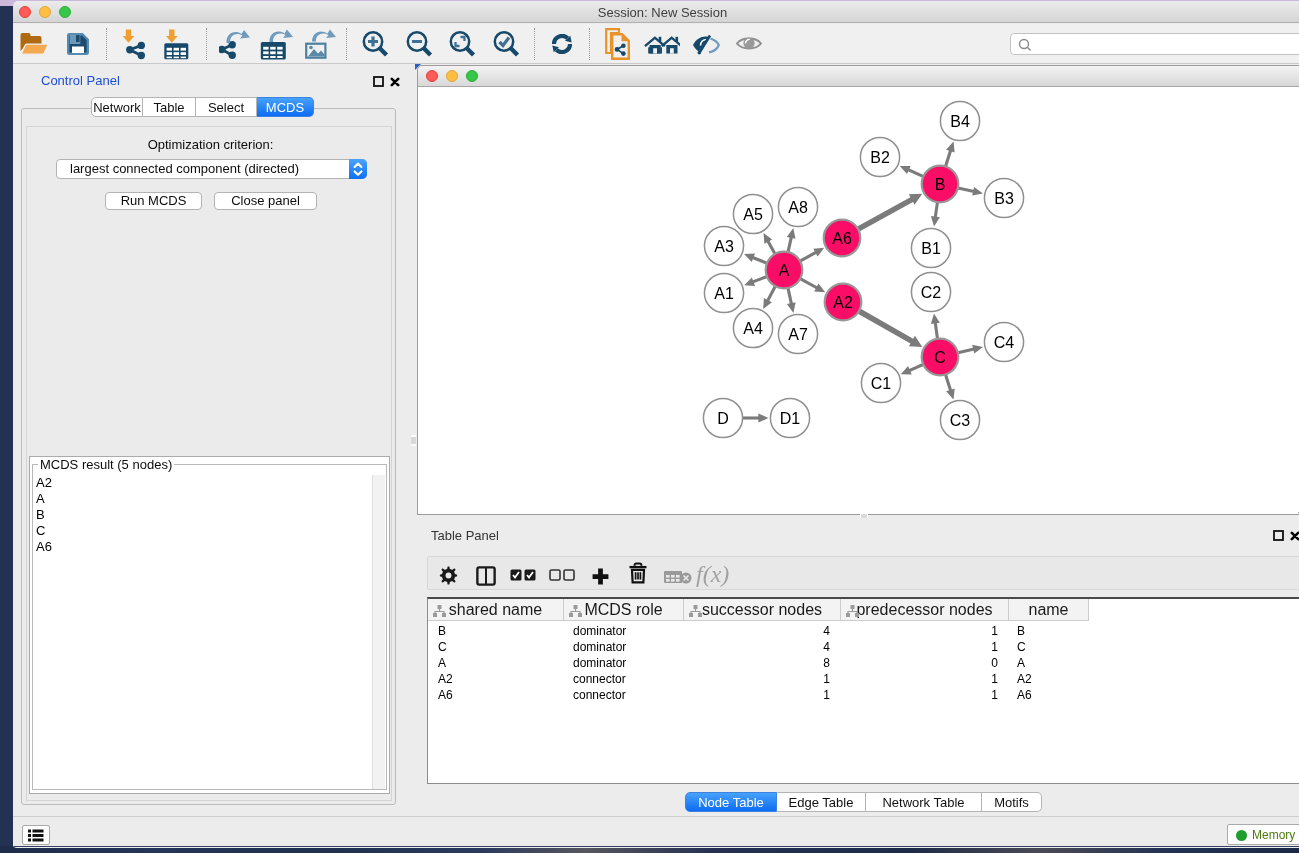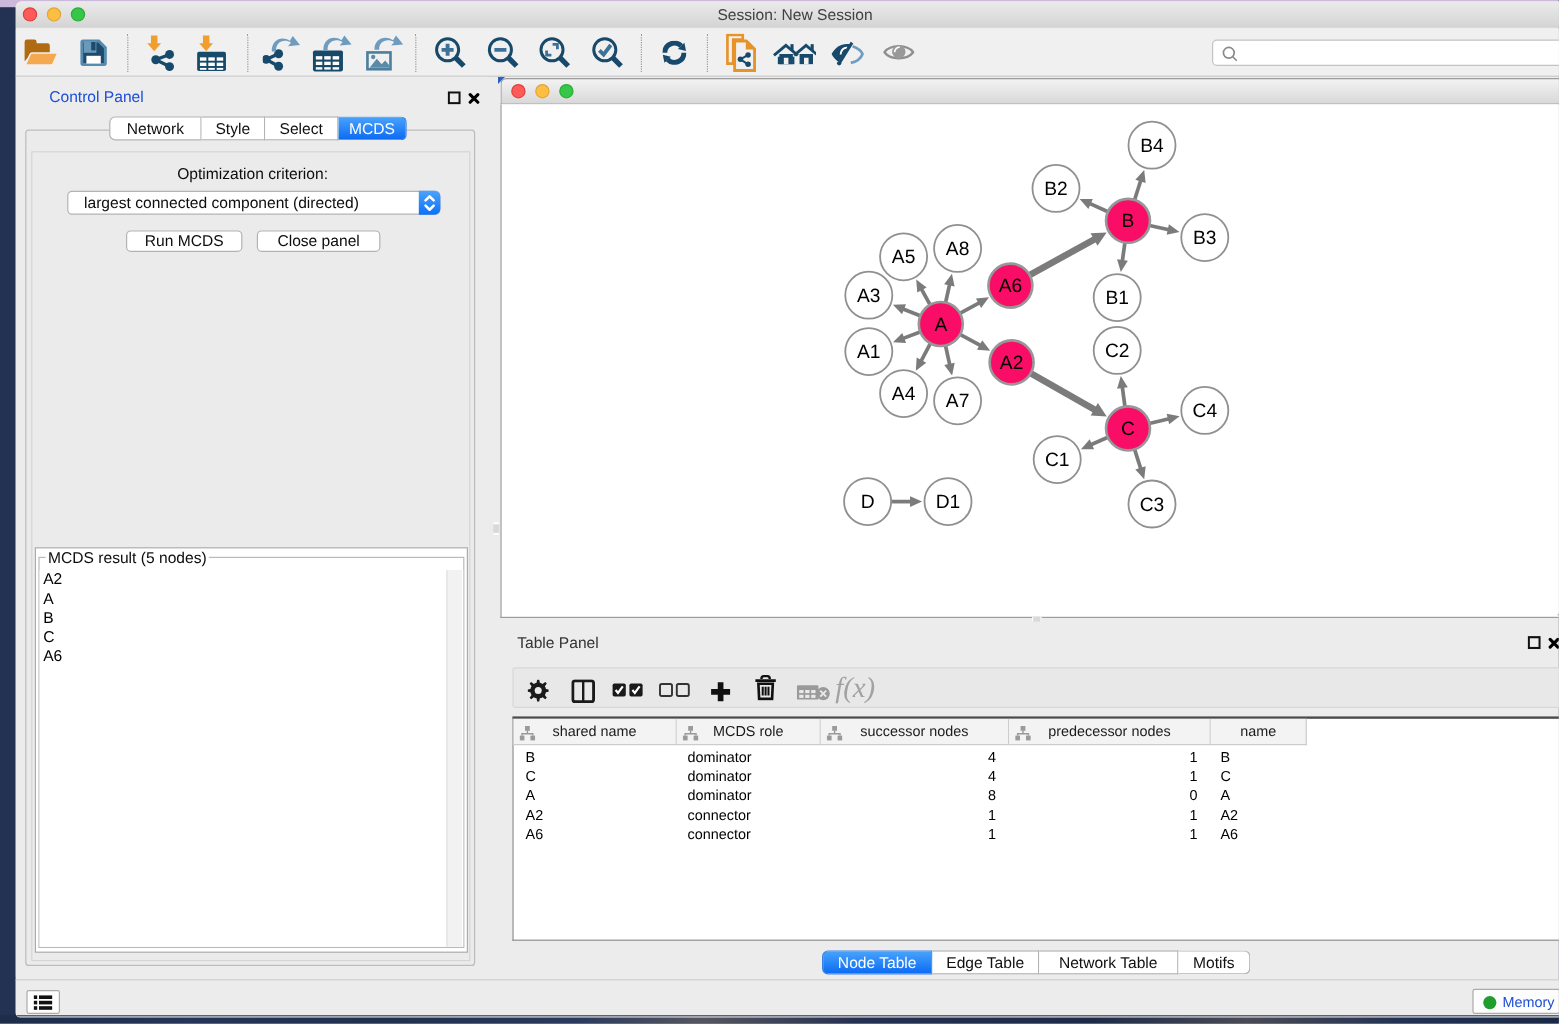--- a/index.html
+++ b/index.html
@@ -51,33 +51,33 @@
 #nettitle .t-grn { left:48px; top:4px; background:#35c64a; border:1px solid #2dad38; }
 #nettitletext { position:absolute; top:4px; left:0; width:100%; text-align:center; font-size:13px; color:#2e2e2e; }
 #netcanvas { position:absolute; left:0; top:22px; width:894px; height:428px; background:#fff; border:1px solid #9c9c9c; border-top:none; }
 
 
 #tpanel { position:absolute; left:404px; top:515px; width:895px; height:298px; }
 #tpanel-title { position:absolute; left:14px; top:12px; font-size:13px; color:#343434; }
 #ttoolbar { position:absolute; left:10px; top:40px; width:877px; height:34px; background:#e8e8e8; border:1px solid #d8d8d8; border-radius:2px; }
 #ttable { position:absolute; left:10px; top:81px; width:877px; height:187px; background:#fff; border:1px solid #8c8c8c; border-top:2px solid #4a4a4a; }
 #thead { position:absolute; left:0; top:0; height:23px; display:flex; }
-#thead .th { height:22px; background:#f3f3f3; border-right:1px solid #cccccc; border-bottom:1px solid #cccccc; font-size:12px; color:#1a1a1a; text-align:center; line-height:21px; position:relative; box-sizing:border-box; }
+#thead .th { height:22px; background:#f3f3f3; border-right:1px solid #cccccc; border-bottom:1px solid #cccccc; font-size:16px; color:#1a1a1a; text-align:center; line-height:21px; position:relative; box-sizing:border-box; }
 .hicon { position:absolute; left:5px; top:6px; }
 .trow { position:absolute; left:0; height:16px; font-size:12px; color:#000; }
 .trow span { position:absolute; top:0; }
 #btabs { position:absolute; left:268px; top:276px; height:20px; display:flex; }
 #btabs .tab { height:20px; background:#fff; border:1px solid #b4b4b4; border-left:none; font-size:13px; color:#111; text-align:center; line-height:19px; box-sizing:border-box; }
 #btabs .tab.sel { background:linear-gradient(#47a2fc,#0d6cf3); color:#fff; border:1px solid #3c82e0; border-radius:5px 0 0 5px; }
 #btabs .tab.last { border-radius:0 5px 5px 0; }
 
 
 #statusbar { position:absolute; left:0; top:815px; width:1299px; height:31px; background:#ececec; border-top:1px solid #cfcfcf; border-bottom:1px solid #30405e; }
 #listbtn { position:absolute; left:9px; top:8px; width:28px; height:20px; background:#fdfdfd; border:1px solid #ababab; border-radius:2px; }
-#membtn { position:absolute; right:12px; top:7px; width:73px; height:21px; background:#fdfdfd; border:1px solid #ababab; border-radius:2px; font-size:12px; color:#1d4ed8; }
+#membtn { position:absolute; right:12px; top:7px; width:73px; height:21px; background:#fdfdfd; border:1px solid #ababab; border-radius:2px; font-size:12px; color:#4d7c0f; }
 #membtn .dot { position:absolute; left:8px; top:5px; width:11px; height:11px; border-radius:50%; background:#1f9d2d; }
 #membtn .mtext { position:absolute; left:24px; top:3px; }
 </style>
 </head>
 <body>
 <div id="desktop-top"></div>
 <div id="desktop-bottom"></div>
 <div id="win">
   <div id="titlebar">
     <div class="tl t-red"></div>
@@ -252,22 +252,22 @@
     <svg class="panebtns" style="left:360px; top:12px" width="11" height="11" viewBox="0 0 11 11">
         <rect x="1" y="1" width="9" height="9" fill="none" stroke="#111" stroke-width="1.8"></rect>
       </svg>
     <svg class="panebtns" style="left:377px; top:13px" width="10" height="10" viewBox="0 0 10 10">
         <path d="M1.8 1.8 L8.2 8.2 M8.2 1.8 L1.8 8.2" stroke="#000" stroke-width="2.6" stroke-linecap="round"></path>
       </svg>
     <div id="tabpane">
         <div id="innerpane"></div>
       </div>
     <div id="tabs">
-      <div class="tab first" style="width:77px">Network</div>
-      <div class="tab" style="width:53px">Style</div>
+      <div class="tab first" style="width:52px">Network</div>
+      <div class="tab" style="width:53px">Table</div>
       <div class="tab" style="width:61px">Select</div>
       <div class="tab sel" style="width:57px">MCDS</div>
     </div>
     <div id="dropdown">
         <span>largest connected component (directed)</span>
       <div id="ddbtn"><svg width="18" height="20" viewBox="0 0 18 20">
             <path d="M5.6 8 L9 4.6 L12.4 8" fill="none" stroke="#fff" stroke-width="2.1" stroke-linecap="round" stroke-linejoin="round"></path>
             <path d="M5.6 12.4 L9 15.8 L12.4 12.4" fill="none" stroke="#fff" stroke-width="2.1" stroke-linecap="round" stroke-linejoin="round"></path>
           </svg></div>
     </div>

